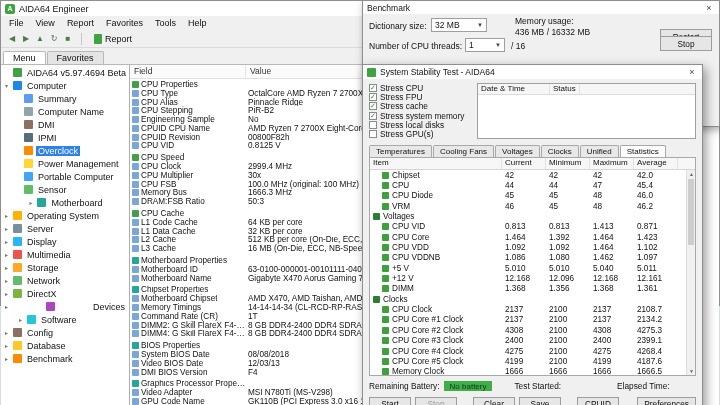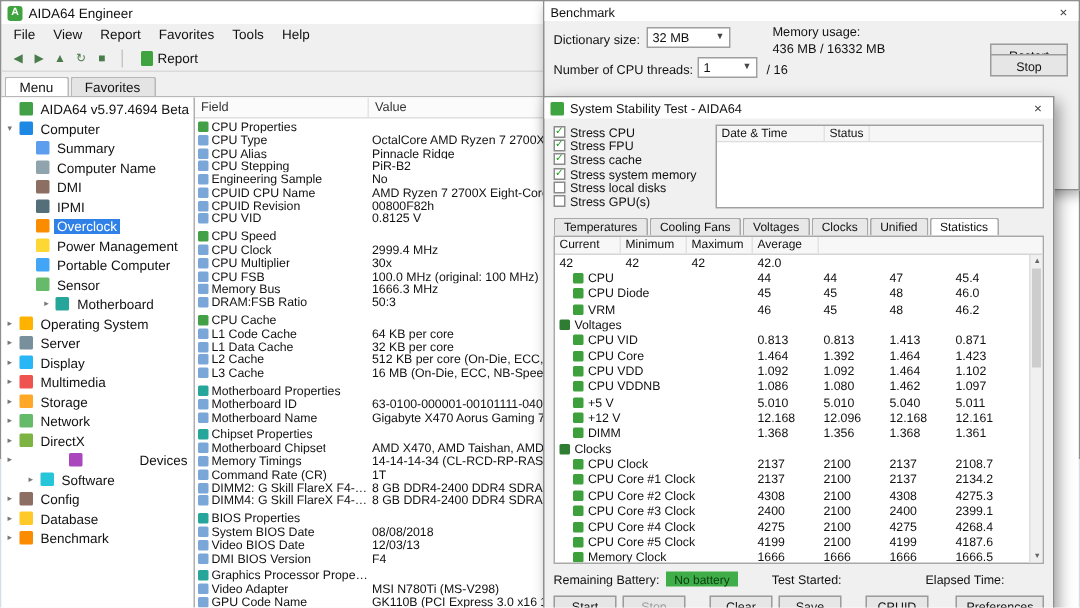--- a/index.html
+++ b/index.html
@@ -589,27 +589,32 @@
       <div class="stability-tab-bar">
           <span class="stab">Temperatures</span>
           <span class="stab">Cooling Fans</span>
           <span class="stab">Voltages</span>
           <span class="stab">Clocks</span>
           <span class="stab">Unified</span>
           <span class="stab active">Statistics</span>
         </div>
       <div class="stats-table">
         <div class="stats-head">
+            <span class="s-h first">Item</span>
             <span class="s-h">Current</span>
             <span class="s-h">Minimum</span>
             <span class="s-h">Maximum</span>
             <span class="s-h">Average</span>
           </div>
         <div class="stats-body">
             <div class="s-row">
+              <span class="s-itemcell">
+                <span class="s-icon"></span>
+                <span class="s-item-label">Chipset</span>
+              </span>
               <span class="s-num">42</span>
               <span class="s-num">42</span>
               <span class="s-num">42</span>
               <span class="s-num">42.0</span>
             </div>
             <div class="s-row">
               <span class="s-itemcell">
                 <span class="s-icon"></span>
                 <span class="s-item-label">CPU</span>
               </span>

